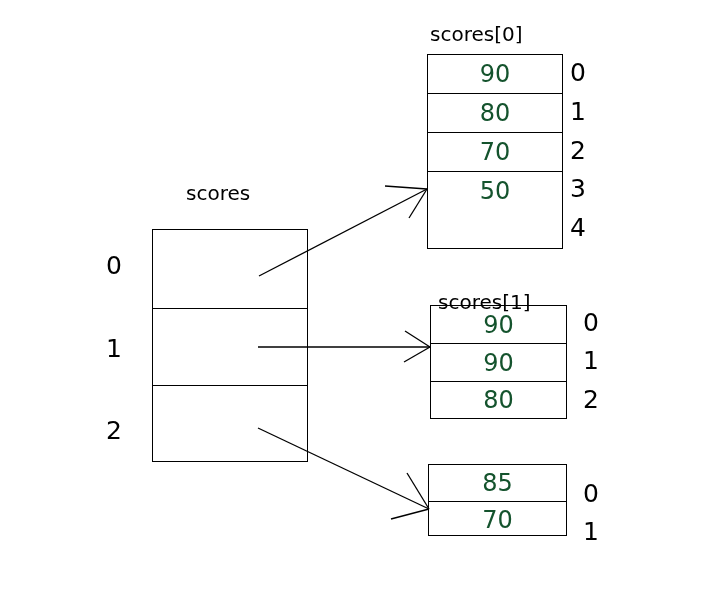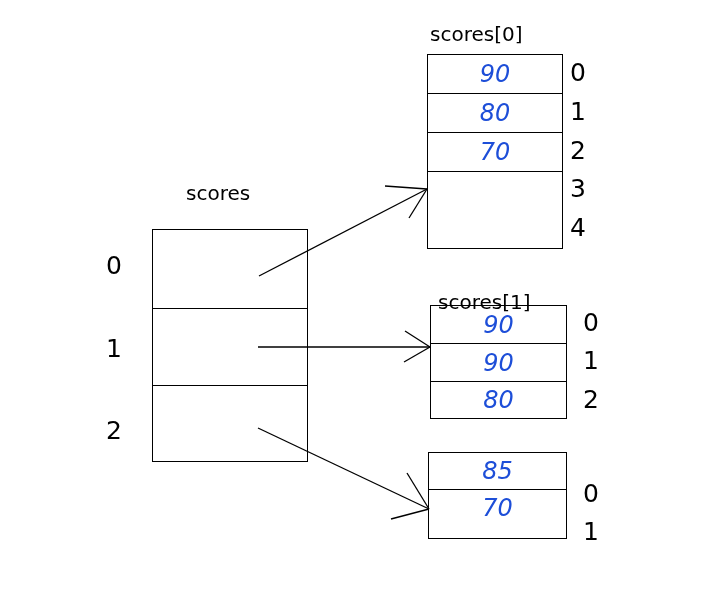--- a/index.html
+++ b/index.html
@@ -56,22 +56,21 @@
     box-sizing: border-box;
     background: transparent;
   }
   .inner-cell {
     box-sizing: border-box;
     border-bottom: 1px solid #000000;
     display: flex;
     align-items: center;
     justify-content: center;
     font-size: 24px;
-    color: #1d4ed8;
-    font-style: italic;
+    color: #14532d;
   }
   .inner-cell.last {
     border-bottom: none;
   }
 
   
   #arrows {
     position: absolute;
     left: 0;
     top: 0;
@@ -96,20 +95,21 @@
     <div class="outer-cell" style="height:77px;"></div>
     <div class="outer-cell last" style="height:75px;"></div>
   </div>
 
   <div class="title" style="left:430px; top:24px;">scores[0]</div>
 
   <div class="inner-array" style="left:427px; top:54px; width:136px; height:195px;">
     <div class="inner-cell" style="height:39px;">90</div>
     <div class="inner-cell" style="height:39px;">80</div>
     <div class="inner-cell" style="height:39px;">70</div>
+    <div class="inner-cell last" style="height:37px;">50</div>
   </div>
 
   <div class="idx" style="left:570px; top:60px;">0</div>
   <div class="idx" style="left:570px; top:99px;">1</div>
   <div class="idx" style="left:570px; top:138px;">2</div>
   <div class="idx" style="left:570px; top:176px;">3</div>
   <div class="idx" style="left:570px; top:215px;">4</div>
 
   <div class="title" style="left:438px; top:292px;">scores[1]</div>
 
@@ -117,21 +117,21 @@
     <div class="inner-cell" style="height:38px;">90</div>
     <div class="inner-cell" style="height:38px;">90</div>
     <div class="inner-cell last" style="height:36px;">80</div>
   </div>
 
   <div class="idx" style="left:583px; top:310px;">0</div>
   <div class="idx" style="left:583px; top:348px;">1</div>
   <div class="idx" style="left:583px; top:387px;">2</div>
 
 
-  <div class="inner-array" style="left:428px; top:452px; width:139px; height:87px;">
+  <div class="inner-array" style="left:428px; top:464px; width:139px; height:72px;">
     <div class="inner-cell" style="height:37px;">85</div>
     <div class="inner-cell last" style="height:36px;">70</div>
   </div>
 
   <div class="idx" style="left:583px; top:481px;">0</div>
   <div class="idx" style="left:583px; top:519px;">1</div>
 
   <svg id="arrows" viewBox="0 0 726 590">
 
     <g>

